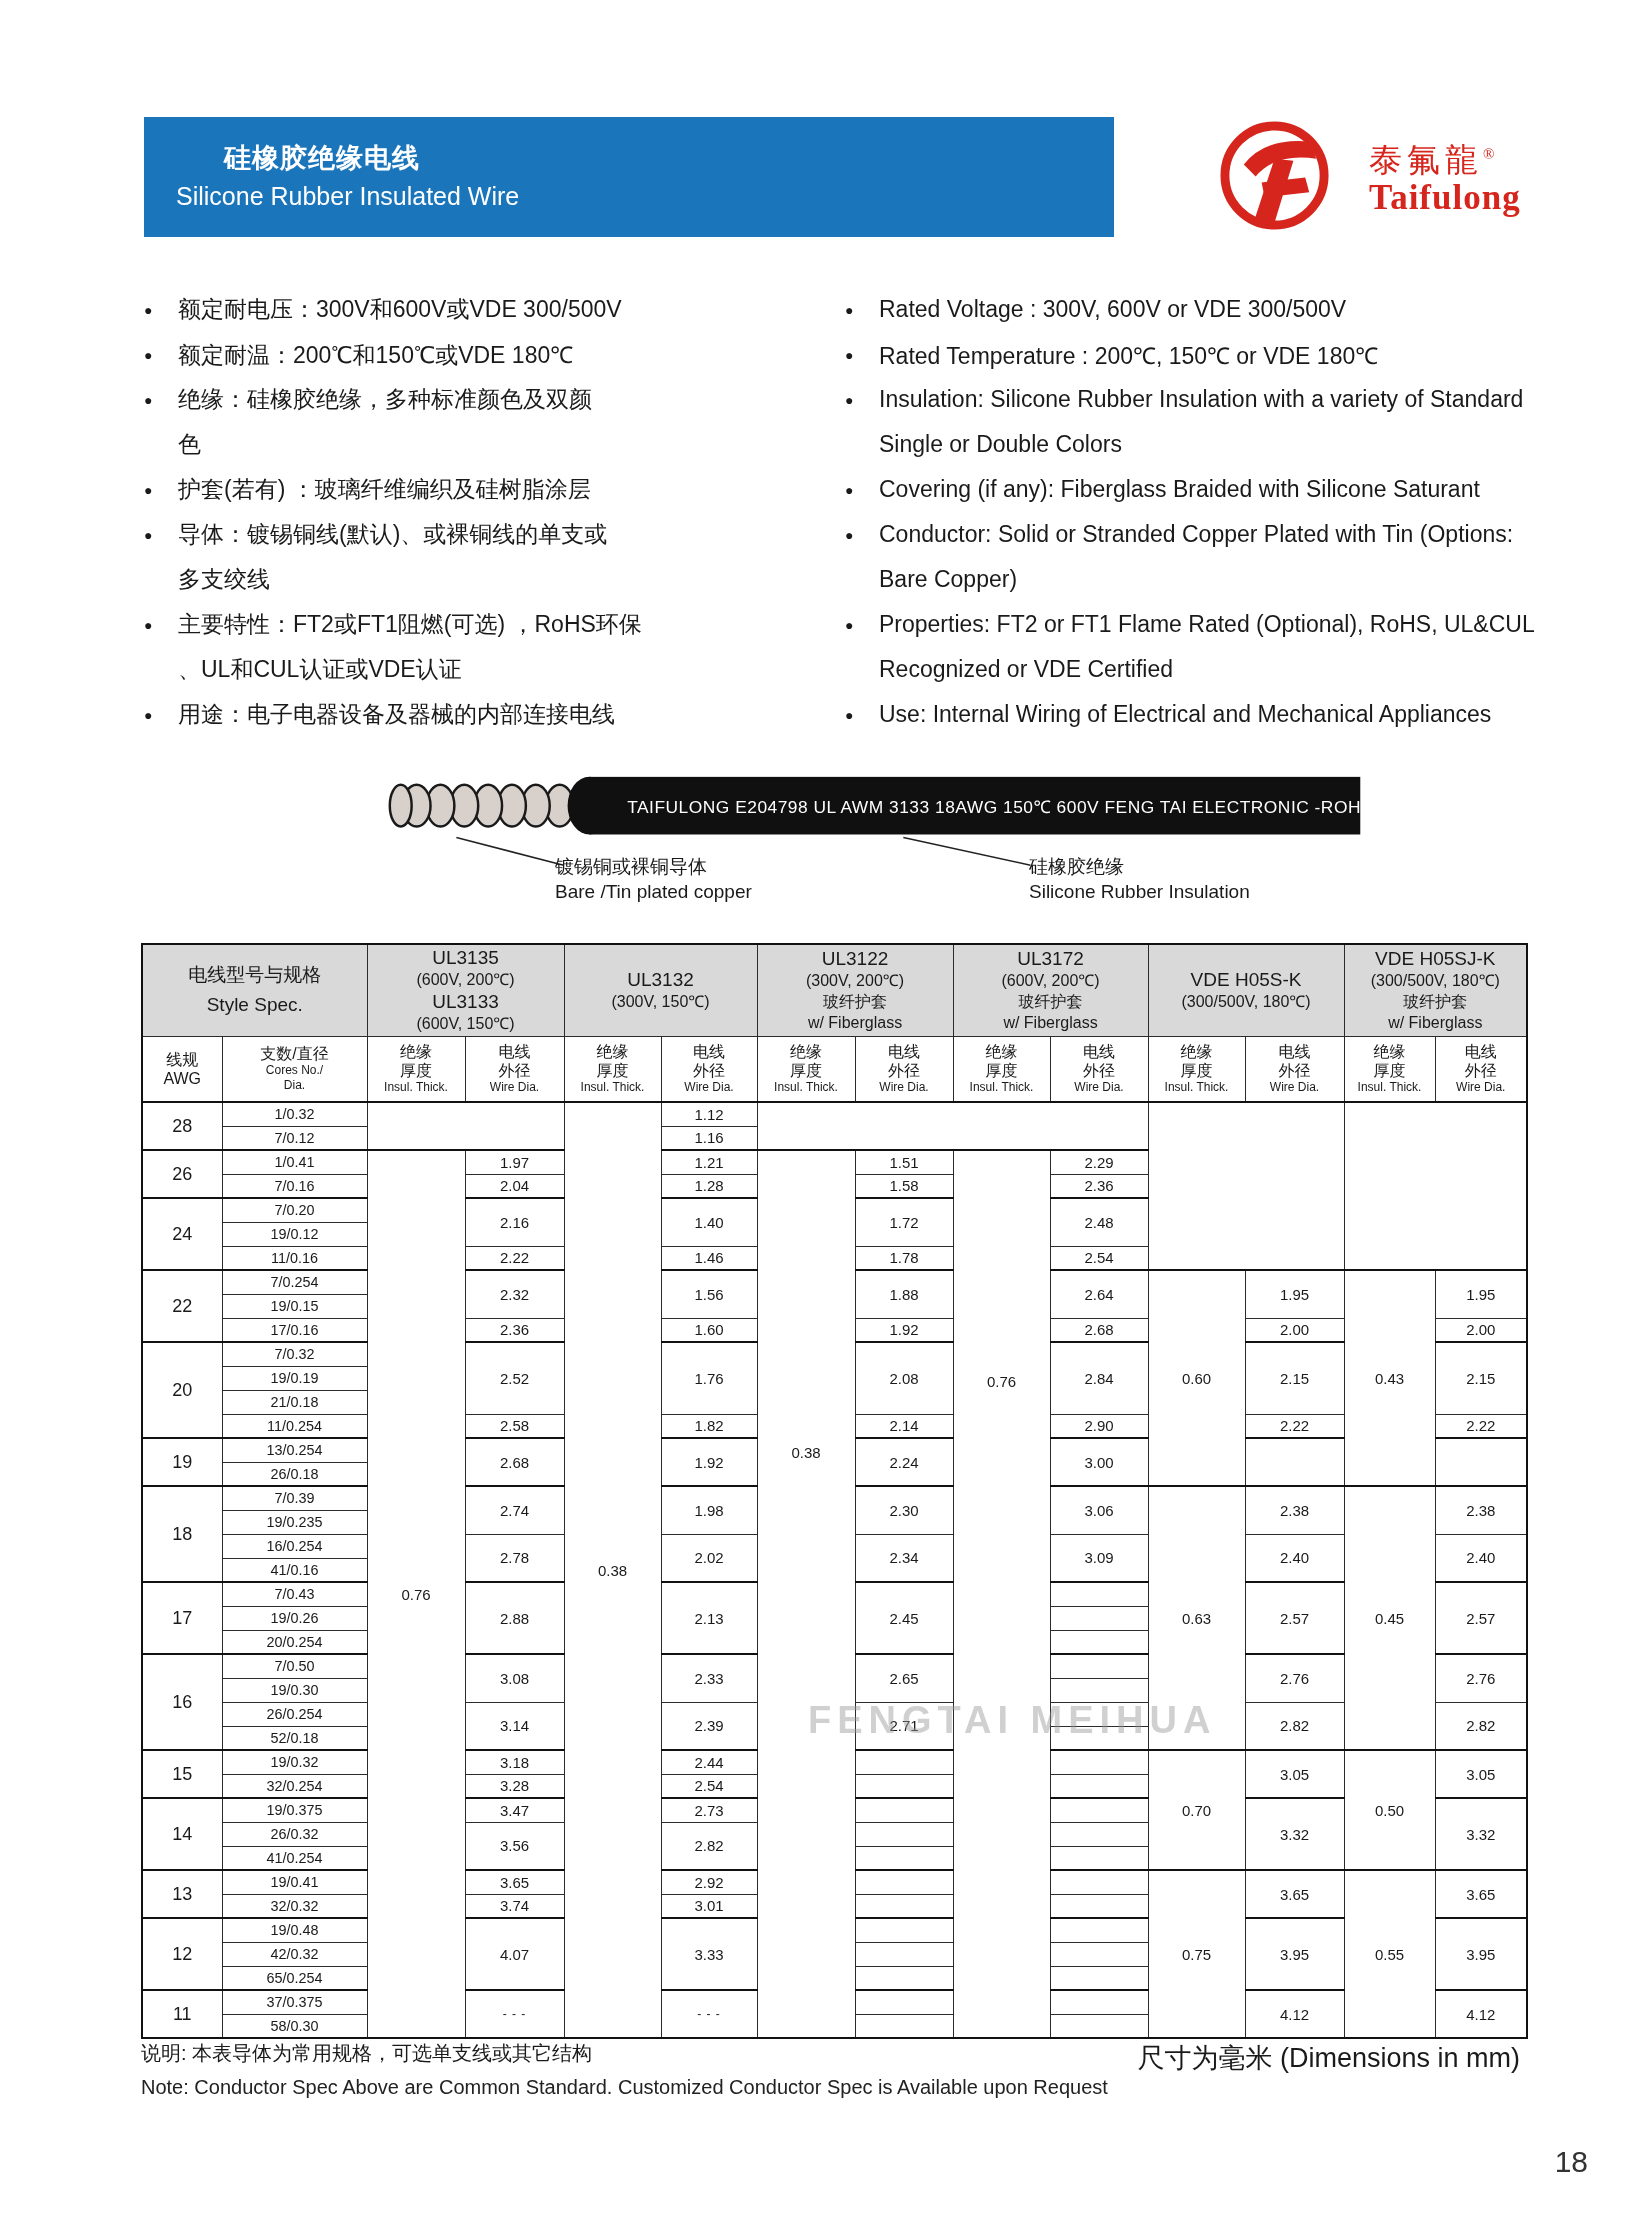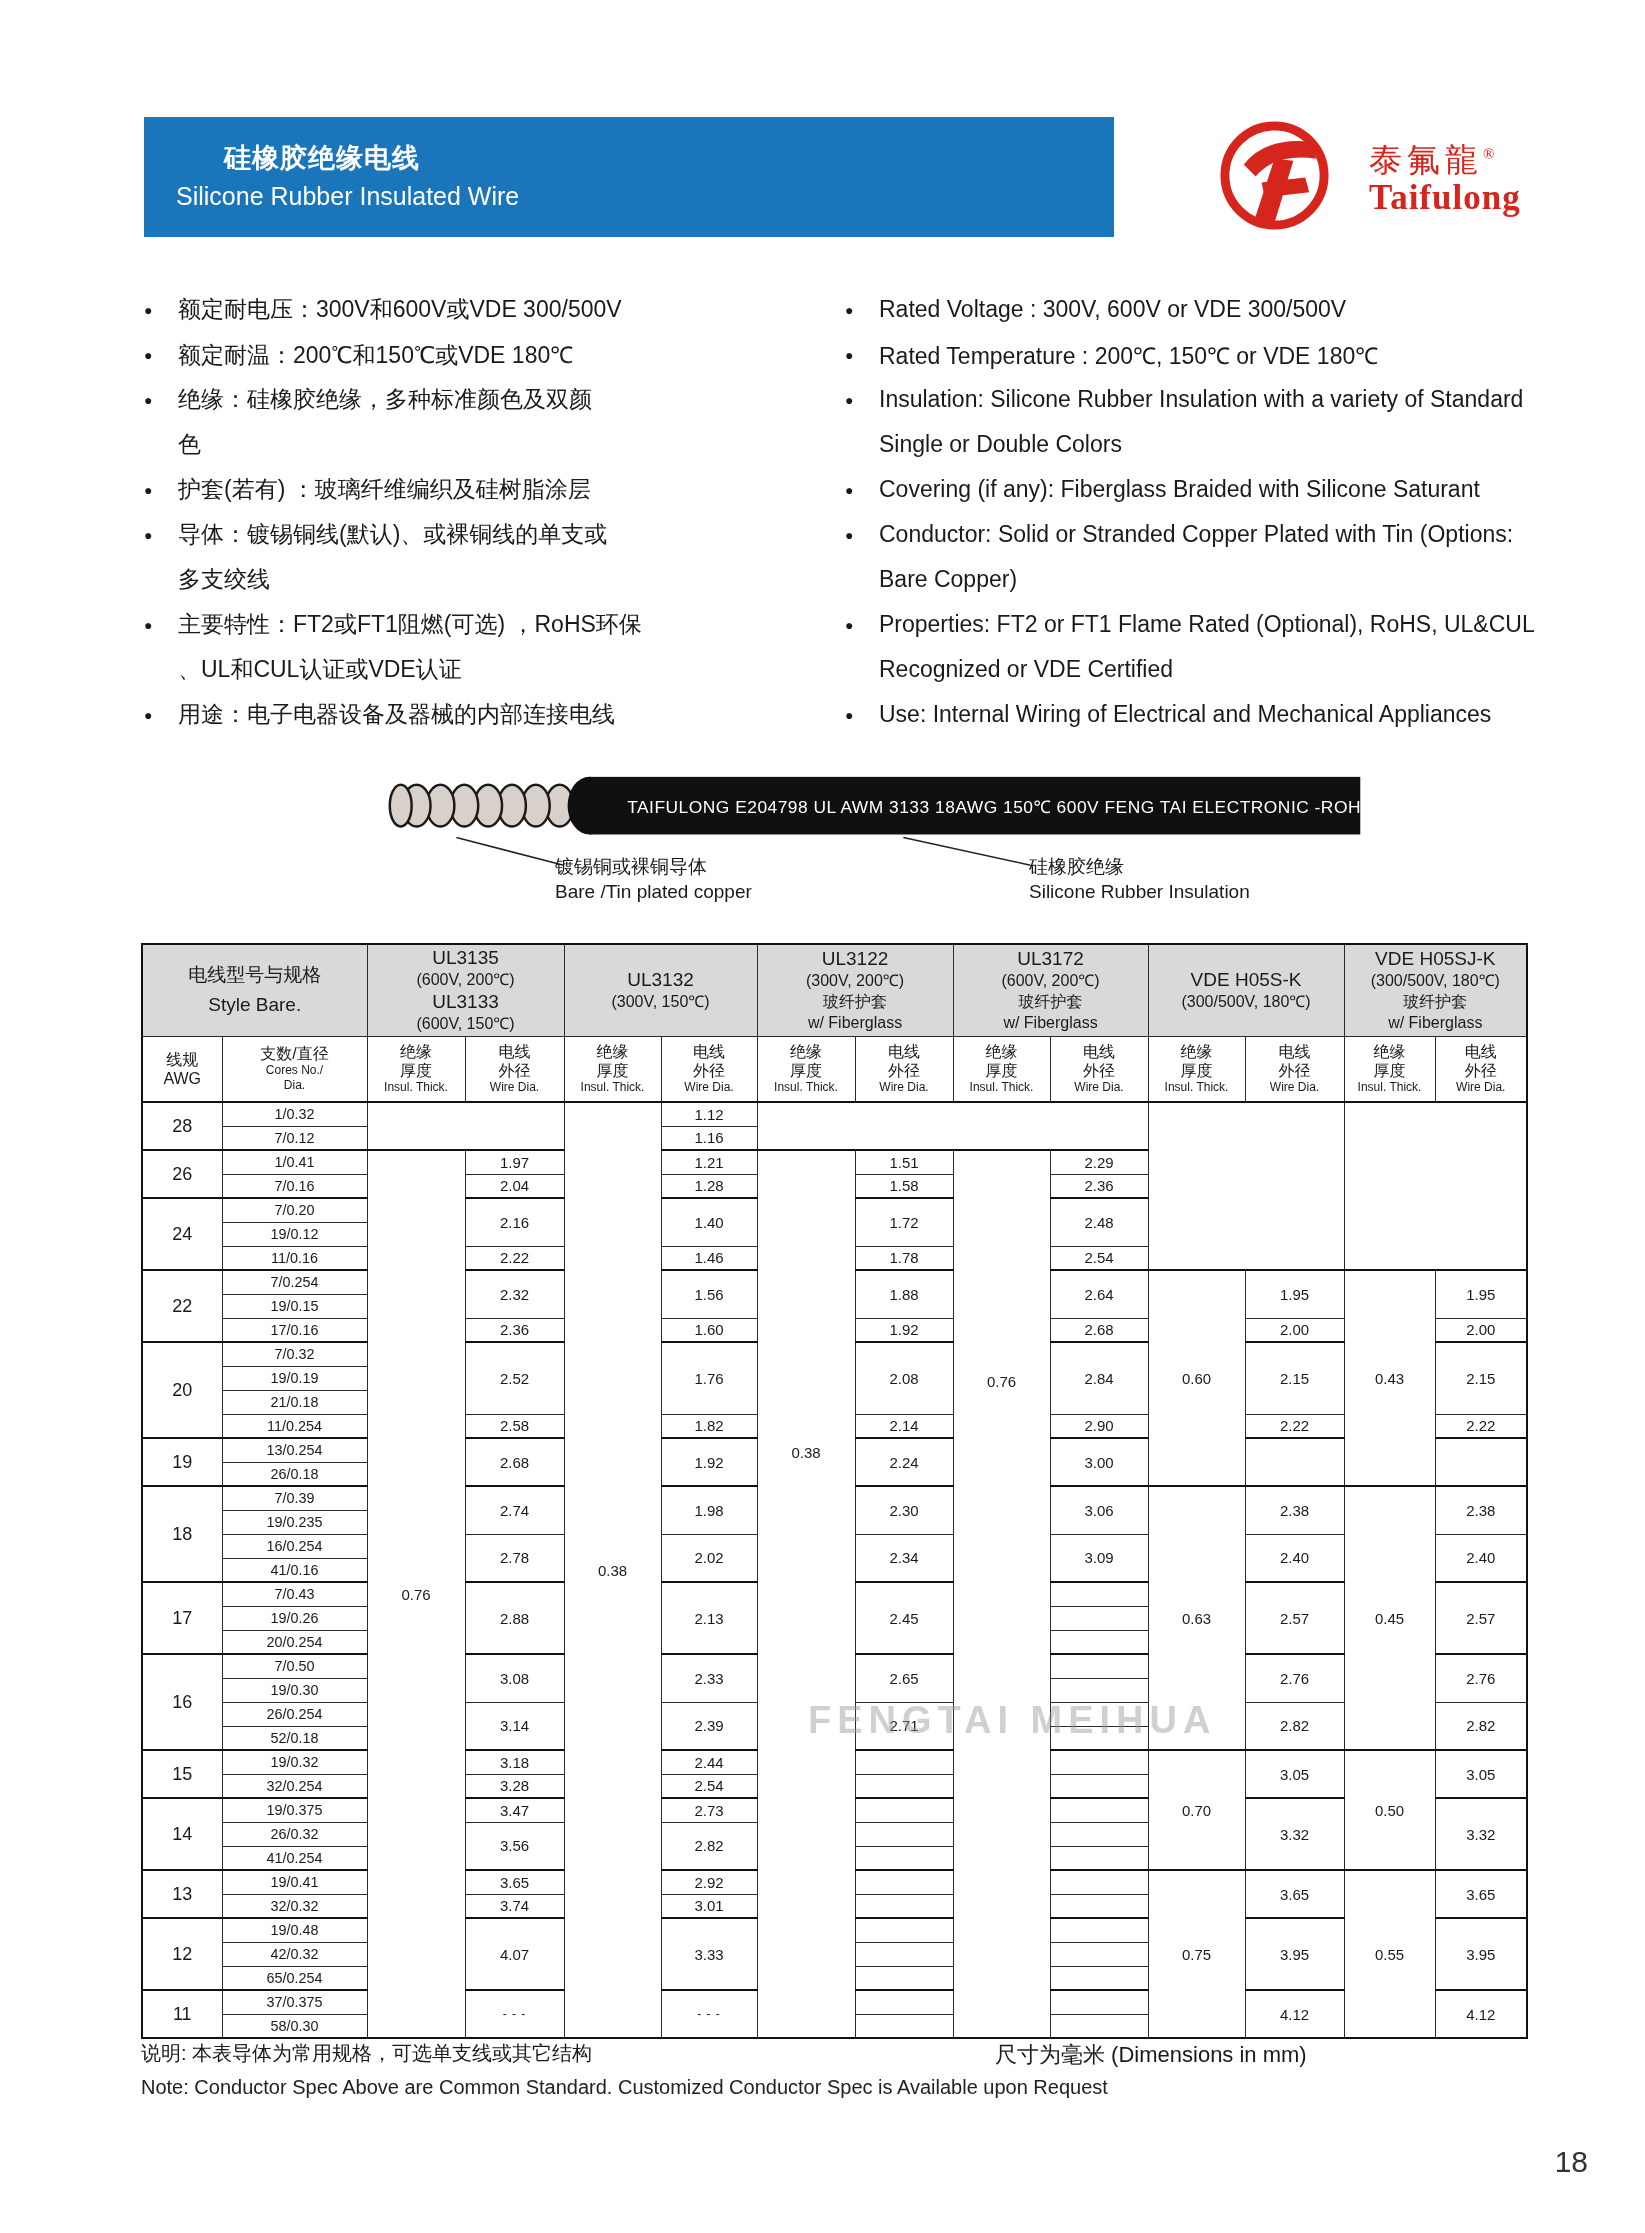--- a/index.html
+++ b/index.html
@@ -70,21 +70,21 @@
   td.core { font-size:14.4px; }
   td.wd, td.it { font-size:15px; }
   td.dash { font-size:12px; letter-spacing:1px; }
   td.it { position:relative; }
   td.off .v { position:absolute; left:0; width:100%; transform:translateY(-50%); }
   td.off34 .v { top:34%; }
   td.off26 .v { top:26%; }
 
   
   .note-cn { position:absolute; left:141px; top:2040px; font-size:20px; }
-  .note-dim { position:absolute; left:995px; top:2040px; width:525px; font-size:22px; }
+  .note-dim { position:absolute; left:995px; top:2040px; width:525px; text-align:right; font-size:27px; }
   .note-en { position:absolute; left:141px; top:2076px; font-size:20px; color:#222; }
   .page-number { position:absolute; left:1512px; top:2145px; width:76px; text-align:right; font-size:30px; color:#333; }
 </style>
 </head>
 <body>
 
 <div class="title-banner">
   <div class="title-cn">硅橡胶绝缘电线</div>
   <div class="title-en">Silicone Rubber Insulated Wire</div>
 </div>
@@ -236,21 +236,21 @@
       <col style="width:98px">
     <col style="width:97px">
       <col style="width:99px">
     <col style="width:91px">
       <col style="width:92px">
   </colgroup>
   <thead>
       <tr class="h1">
         <th colspan="2" class="style-spec">
           <div class="cnsub">电线型号与规格</div>
-          <div class="ensub">Style Bare.</div>
+          <div class="ensub">Style Spec.</div>
         </th>
         <th colspan="2">
           <div class="code">UL3135</div>
           <div class="cnsub">(600V, 200℃)</div>
           <div class="code">UL3133</div>
           <div class="cnsub">(600V, 150℃)</div>
         </th>
         <th colspan="2">
           <div class="code">UL3132</div>
           <div class="cnsub">(300V, 150℃)</div>

